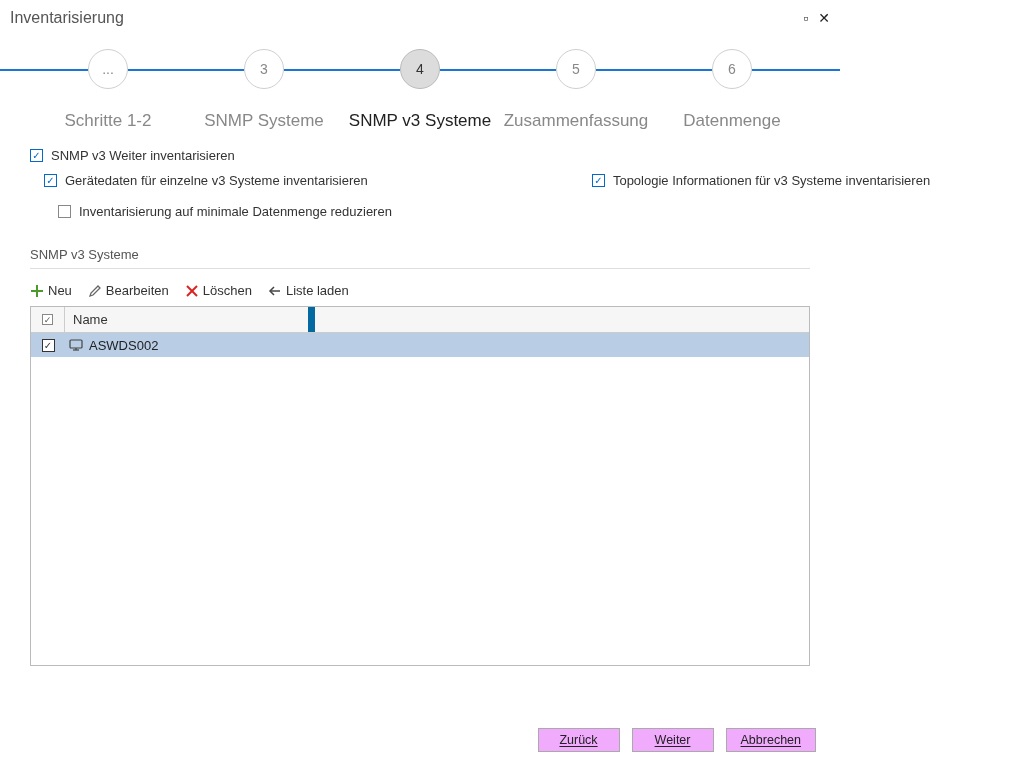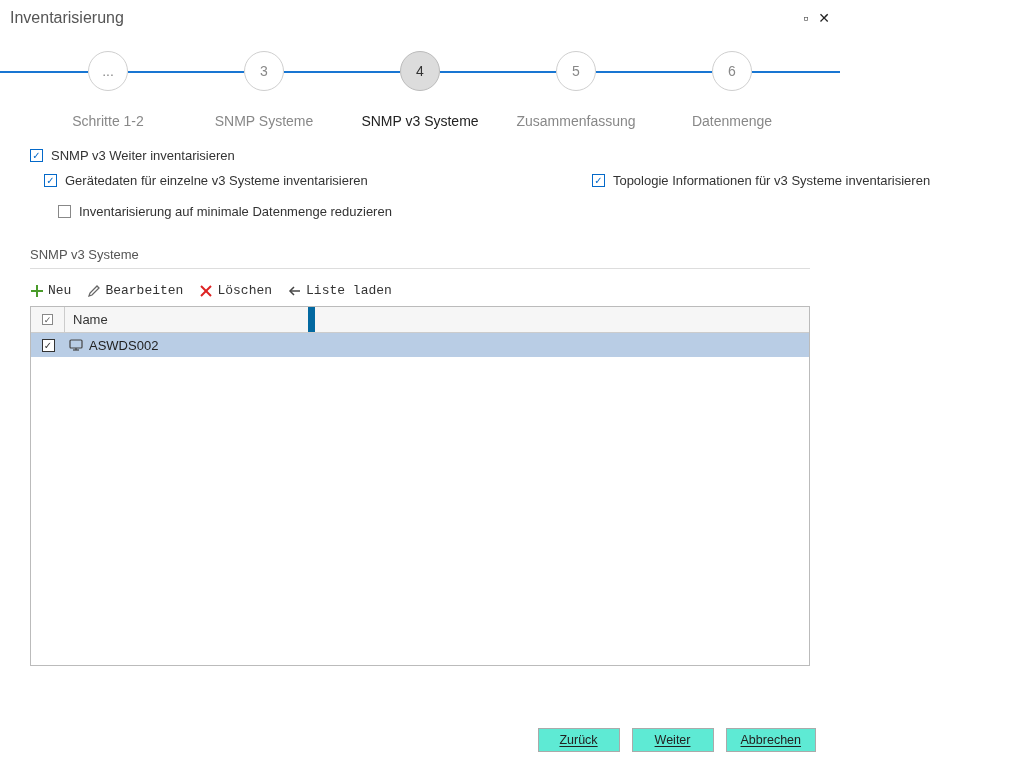--- a/index.html
+++ b/index.html
@@ -36,41 +36,41 @@
   .step.active .step-circle {
     background:#dcdcdc; color:#333; border-color:#bbb;
   }
   .step-line-left, .step-line-right {
     position:absolute; top:20px; height:2px; background:#1976d2; z-index:1;
   }
   .step-line-left { left:0; right:50%; margin-right:20px; }
   .step-line-right { left:50%; right:0; margin-left:20px; }
   .step:first-child .step-line-left { left:-30px; }
   .step:last-child .step-line-right { right:-30px; }
-  .step-label { color:#888; font-size:14px; margin-top:22px; white-space:nowrap; }
+  .step-label { color:#888; font-size:17px; margin-top:22px; white-space:nowrap; }
   .step.active .step-label { color:#222; font-weight:500; }
   .content { margin: 28px 30px 0 30px; }
   .checkbox-row { display:flex; align-items:center; gap:8px; margin-bottom:4px; }
   .indent1 { margin-left:14px; }
   .indent2 { margin-left:28px; }
   .checkbox {
     width:13px; height:13px; border:1px solid #0469c9; background:#fff;
     display:inline-flex; align-items:center; justify-content:center;
     font-size:10px; color:#0469c9; cursor:pointer; flex-shrink:0;
   }
   .checkbox.unchecked { color:transparent; border-color:#888; }
   .two-col { display:flex; gap:200px; margin-top:10px; }
   .two-col > div { flex:0 0 auto; }
   .section-header {
     color:#555; font-size:13px; margin-top:24px;
     border-bottom:1px solid #ddd; padding-bottom:6px;
   }
   .toolbar {
     display:flex; align-items:center; gap:16px; margin-top:14px; margin-bottom:8px;
-    font-size:13px; color:#333;font-family:Liberation Mono, monospace;
+    font-size:13px; color:#333;
   }
   .toolbar .tb { display:flex; align-items:center; gap:4px; cursor:pointer; }
   .ico { width:14px; height:14px; display:inline-flex; align-items:center; justify-content:center; }
   .ico svg { width:14px; height:14px; }
   .table-wrap { border:1px solid #bbb; height:360px; overflow:hidden; }
   .thead { display:flex; background:#f6f6f6; border-bottom:1px solid #ccc; height:26px; align-items:stretch; }
   .thead .th-check { width:34px; border-right:1px solid #ccc; display:flex;align-items:center;justify-content:center; }
   .thead .th-name { width:250px; border-right:7px solid #0369a1; padding:0 8px; display:flex;align-items:center; color:#333;}
   .thead .th-rest { flex:1; }
   .header-checkbox {
@@ -83,21 +83,21 @@
     background:#b9cde5;
   }
   .trow .td-check { width:34px; display:flex;align-items:center;justify-content:center; }
   .trow .td-check .checkbox { border-color:#333; color:#333; }
   .trow .td-icon { width:22px; display:flex;align-items:center;justify-content:center; }
   .trow .td-name { flex:1; padding-left:2px; color:#222; }
   .footer-buttons {
     position:absolute; right:24px; bottom:16px; display:flex; gap:12px;
   }
   .btn {
-    min-width:82px; height:24px; border:1px solid #aaa; background:#5eead4;
+    min-width:82px; height:24px; border:1px solid #aaa; background:#f0abfc;
     display:flex; align-items:center; justify-content:center; padding:0 14px;
     font-size:12.5px; cursor:pointer; color:#222;
   }
   .btn span { text-decoration:underline; text-decoration-color:#222; text-underline-offset:2px; }
 </style>
 </head>
 <body>
 <div class="window">
 
 <div class="titlebar">

